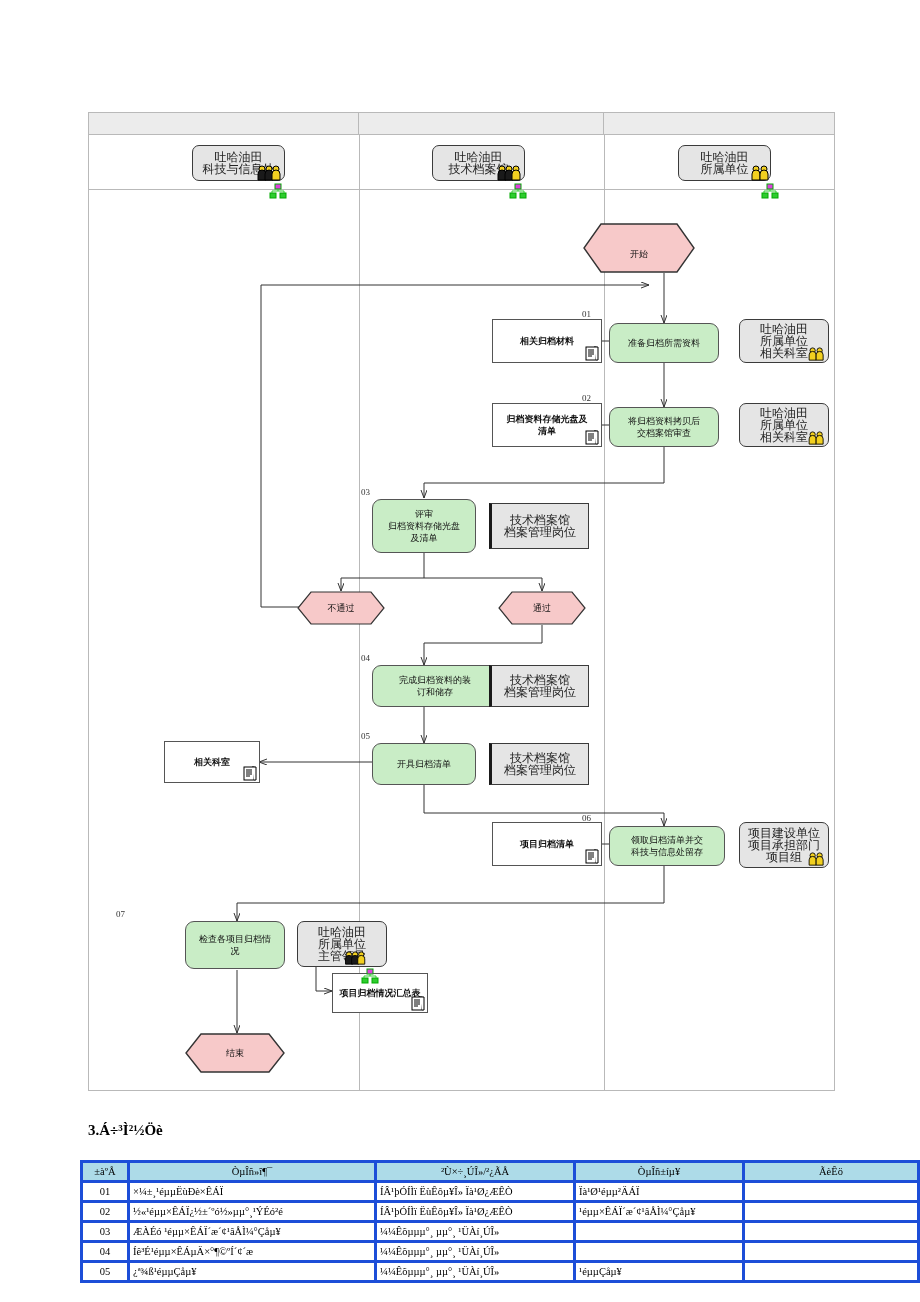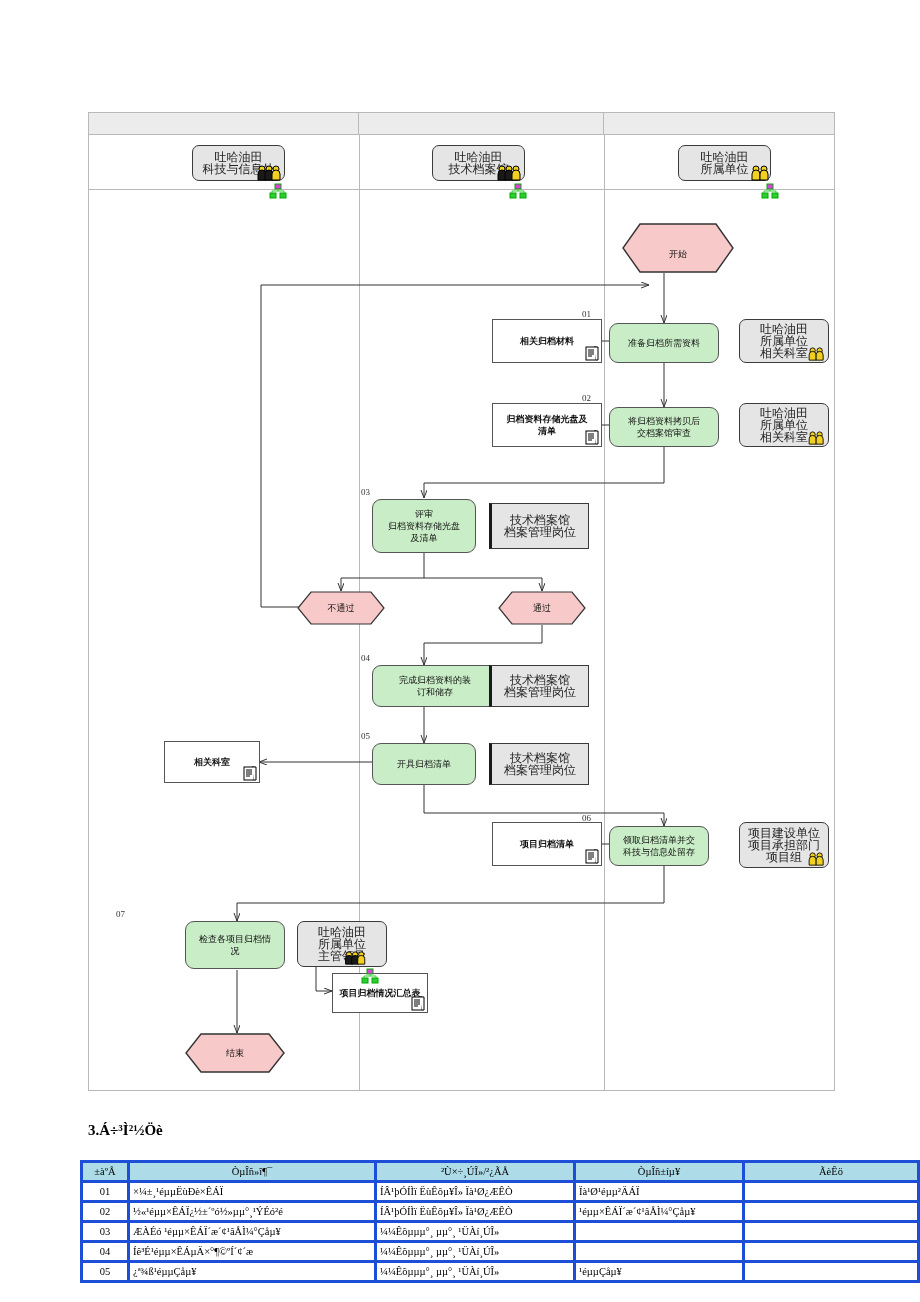--- a/index.html
+++ b/index.html
@@ -189,21 +189,21 @@
         <path d="M520,731 L425,731" marker-end="url(#ah)"></path>
 
         <path d="M575,753 L575,790 L148,790 L148,808" marker-end="url(#ah)"></path>
 
         <path d="M215,832 L227,832 L227,878 L243,878" marker-end="url(#ah)"></path>
 
         <path d="M148,857 L148,920" marker-end="url(#ah)"></path>
       </g>
     </svg>
 
-    <div class="hex" style="left:533px;top:110px;width:112px;height:63px;">
+    <div class="hex" style="left:494px;top:110px;width:112px;height:63px;">
       <svg width="112" height="50" viewBox="0 0 112 50">
           <polygon points="18,1 94,1 111,25 94,49 18,49 1,25" fill="#f7c9c9" stroke="#333" stroke-width="1.4"></polygon>
         </svg>
       <span class="hexlbl">开始</span>
     </div>
 
     <div class="stepno" style="left:493px;top:196px;">01</div>
     <div class="proc" style="left:520px;top:210px;width:110px;height:40px;">
       <span class="proc-txt">准备归档所需资料</span>
     </div>
@@ -302,21 +302,21 @@
     <div class="doc" style="left:75px;top:628px;width:96px;height:42px;">
       <span class="doc-txt">相关科室</span>
       <svg class="docicon" viewBox="0 0 14 16">
           <rect x="1" y="2" width="10" height="13" fill="#fff" stroke="#000"></rect>
           <path d="M3 5h6M3 7h6M3 9h6M3 11h4" stroke="#000"></path>
           <path d="M9 2h4v13h-2" fill="#fff" stroke="#000"></path>
         </svg>
     </div>
 
     <div class="stepno" style="left:493px;top:700px;">06</div>
-    <div class="proc" style="left:520px;top:713px;width:100px;height:40px;">
+    <div class="proc" style="left:520px;top:713px;width:116px;height:40px;">
       <span class="proc-txt">领取归档清单并交
 科技与信息处留存</span>
     </div>
     <div class="doc" style="left:403px;top:709px;width:110px;height:44px;">
       <span class="doc-txt">项目归档清单</span>
       <svg class="docicon" viewBox="0 0 14 16">
           <rect x="1" y="2" width="10" height="13" fill="#fff" stroke="#000"></rect>
           <path d="M3 5h6M3 7h6M3 9h6M3 11h4" stroke="#000"></path>
           <path d="M9 2h4v13h-2" fill="#fff" stroke="#000"></path>
         </svg>

